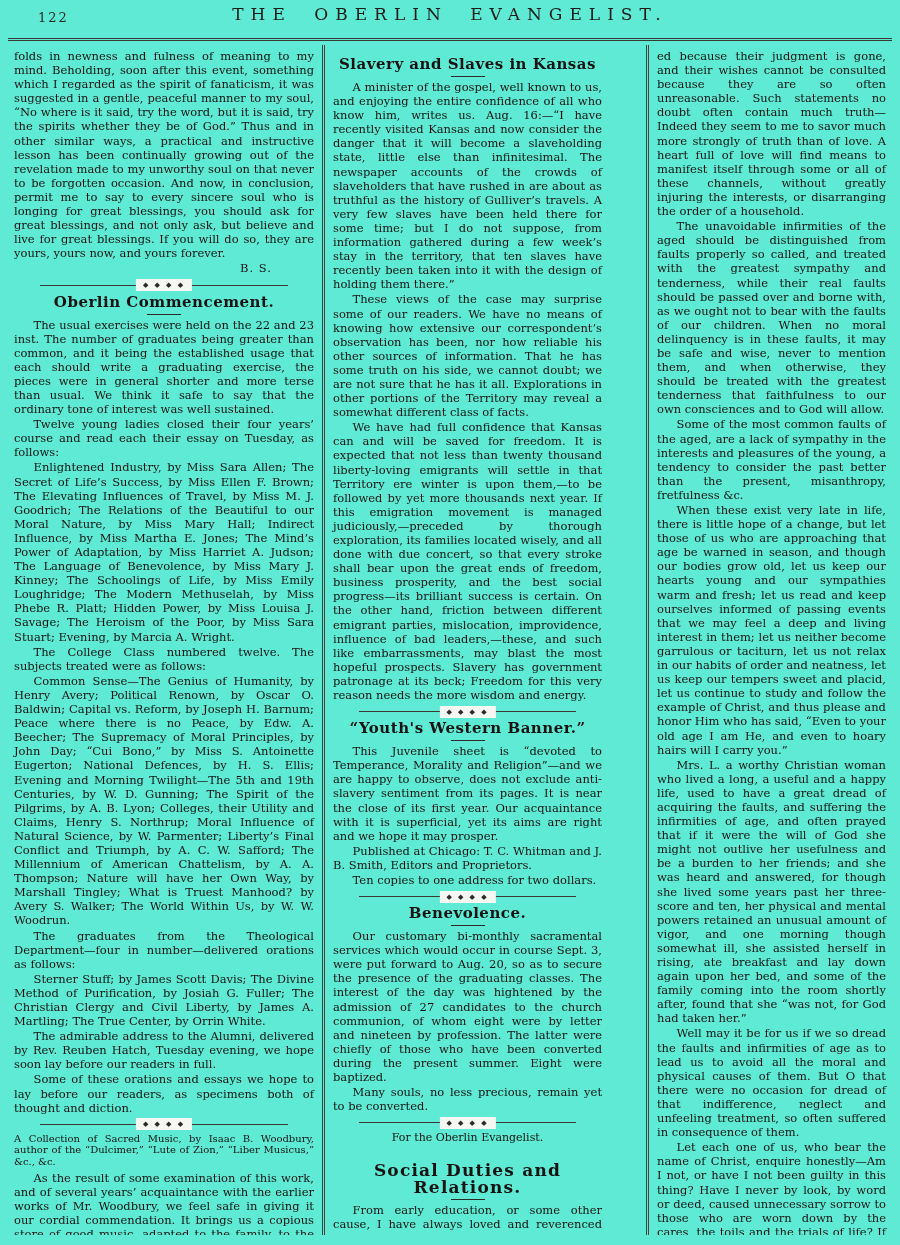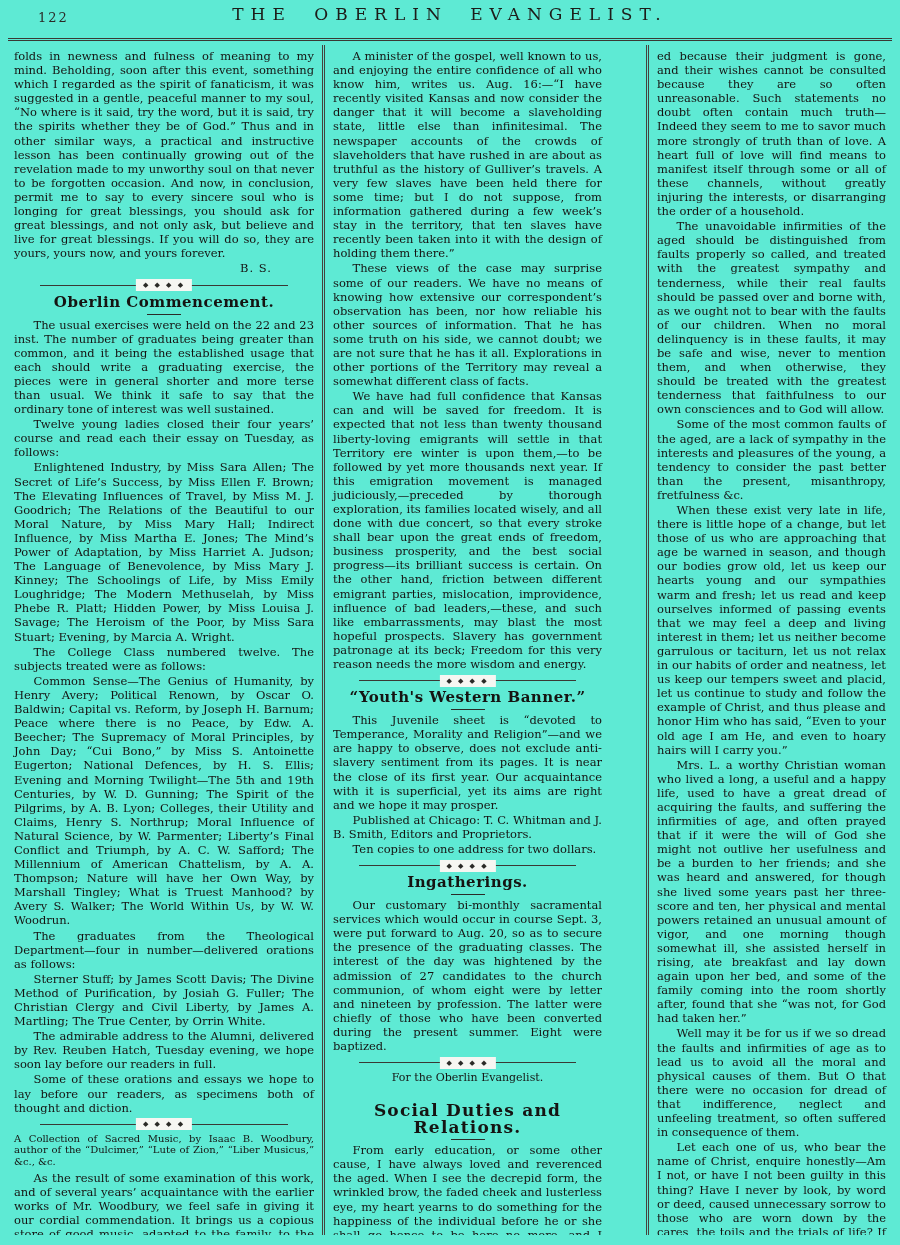--- a/index.html
+++ b/index.html
@@ -112,35 +112,37 @@
         <div class="para">Sterner Stuff; by James Scott Davis; The Divine Method of Purification, by Josiah G. Fuller; The Christian Clergy and Civil Liberty, by James A. Martling; The True Center, by Orrin White.</div>
         <div class="para">The admirable address to the Alumni, delivered by Rev. Reuben Hatch, Tuesday evening, we hope soon lay before our readers in full.</div>
         <div class="para">Some of these orations and essays we hope to lay before our readers, as specimens both of thought and diction.</div>
         <div class="rule">
           <span class="orn">◆ ◆ ◆ ◆</span>
         </div>
         <div class="byline">A Collection of Sacred Music, by Isaac B. Woodbury, author of the “Dulcimer,” “Lute of Zion,” “Liber Musicus,” &amp;c., &amp;c.</div>
         <div class="para">As the result of some examination of this work, and of several years’ acquaintance with the earlier works of Mr. Woodbury, we feel safe in giving it our cordial commendation. It brings us a copious store of good music, adapted to the family, to the great congregation, and to such special occasions as are wont to diversity social life. So far as we can judge, this collection seems to fill, admirably, the demand, created in an advanced stage of musical culture.</div>
       </div>
     <div class="col col2">
+        <div class="head">Slavery and Slaves in Kansas</div>
         <div class="para">A minister of the gospel, well known to us, and enjoying the entire confidence of all who know him, writes us. Aug. 16:—“I have recently visited Kansas and now consider the danger that it will become a slaveholding state, little else than infinitesimal. The newspaper accounts of the crowds of slaveholders that have rushed in are about as truthful as the history of Gulliver’s travels. A very few slaves have been held there for some time; but I do not suppose, from information gathered during a few week’s stay in the territory, that ten slaves have recently been taken into it with the design of holding them there.”</div>
         <div class="para">These views of the case may surprise some of our readers. We have no means of knowing how extensive our correspondent’s observation has been, nor how reliable his other sources of information. That he has some truth on his side, we cannot doubt; we are not sure that he has it all. Explorations in other portions of the Territory may reveal a somewhat different class of facts.</div>
         <div class="para">We have had full confidence that Kansas can and will be saved for freedom. It is expected that not less than twenty thousand liberty-loving emigrants will settle in that Territory ere winter is upon them,—to be followed by yet more thousands next year. If this emigration movement is managed judiciously,—preceded by thorough exploration, its families located wisely, and all done with due concert, so that every stroke shall bear upon the great ends of freedom, business prosperity, and the best social progress—its brilliant success is certain. On the other hand, friction between different emigrant parties, mislocation, improvidence, influence of bad leaders,—these, and such like embarrassments, may blast the most hopeful prospects. Slavery has government patronage at its beck; Freedom for this very reason needs the more wisdom and energy.</div>
         <div class="rule">
           <span class="orn">◆ ◆ ◆ ◆</span>
         </div>
         <div class="head">“Youth's Western Banner.”</div>
         <div class="para">This Juvenile sheet is “devoted to Temperance, Morality and Religion”—and we are happy to observe, does not exclude anti-slavery sentiment from its pages. It is near the close of its first year. Our acquaintance with it is superficial, yet its aims are right and we hope it may prosper.</div>
         <div class="para">Published at Chicago: T. C. Whitman and J. B. Smith, Editors and Proprietors.</div>
         <div class="para">Ten copies to one address for two dollars.</div>
         <div class="rule">
           <span class="orn">◆ ◆ ◆ ◆</span>
         </div>
-        <div class="head">Ingatherings.</div>
+        <div class="head">Benevolence.</div>
         <div class="para">Our customary bi-monthly sacramental services which would occur in course Sept. 3, were put forward to Aug. 20, so as to secure the presence of the graduating classes. The interest of the day was hightened by the admission of 27 candidates to the church communion, of whom eight were by letter and nineteen by profession. The latter were chiefly of those who have been converted during the present summer. Eight were baptized.</div>
+        <div class="para">Many souls, no less precious, remain yet to be converted.</div>
         <div class="rule">
           <span class="orn">◆ ◆ ◆ ◆</span>
         </div>
         <div class="subhead">For the Oberlin Evangelist.</div>
         <div class="head head2">Social Duties and Relations.</div>
         <div class="para">From early education, or some other cause, I have always loved and reverenced the aged. When I see the decrepid form, the wrinkled brow, the faded cheek and lusterless eye, my heart yearns to do something for the happiness of the individual before he or she shall go hence to be here no more, and I rejoice when I learn that they are comfortably and pleasantly situated, or grieve when I find the opposite.</div>
       </div>
     <div class="col col3">
         <div class="para flush">ed because their judgment is gone, and their wishes cannot be consulted because they are so often unreasonable. Such statements no doubt often contain much truth—Indeed they seem to me to savor much more strongly of truth than of love. A heart full of love will find means to manifest itself through some or all of these channels, without greatly injuring the interests, or disarranging the order of a household.</div>
         <div class="para">The unavoidable infirmities of the aged should be distinguished from faults properly so called, and treated with the greatest sympathy and tenderness, while their real faults should be passed over and borne with, as we ought not to bear with the faults of our children. When no moral delinquency is in these faults, it may be safe and wise, never to mention them, and when otherwise, they should be treated with the greatest tenderness that faithfulness to our own consciences and to God will allow.</div>

